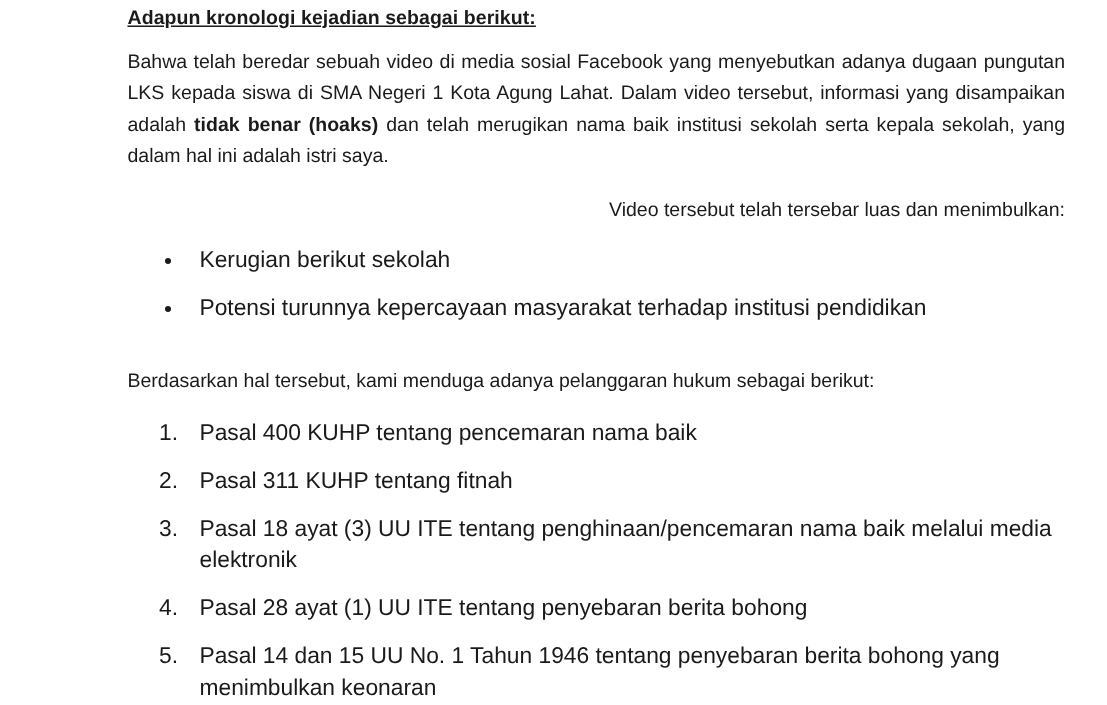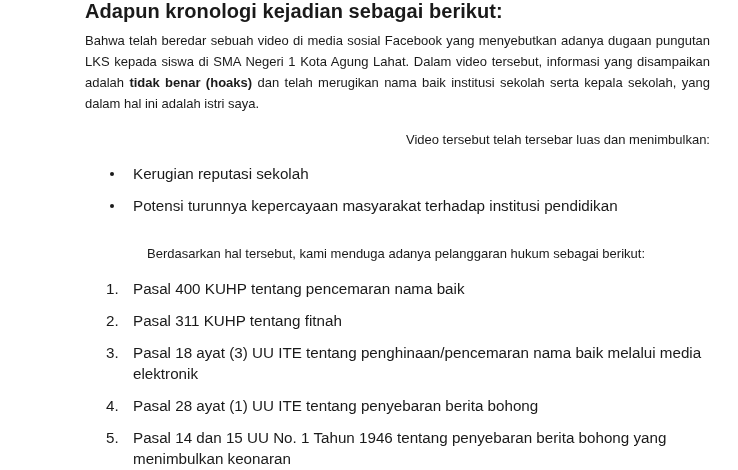--- a/index.html
+++ b/index.html
@@ -26,26 +26,27 @@
   }
 
   .doc-body {
     position: absolute;
     left: 85px;
     top: 0px;
     width: 625px;
   }
 
   .heading {
-    font-size: 20px;
+    font-size: 13px;
     font-weight: bold;
     line-height: 21px;
     margin: 0;
     padding-top: 1px;
     letter-spacing: 0.05px;
+    text-decoration: underline;
   }
 
   .para {
     font-size: 13px;
     line-height: 21px;
     margin: 0;
     text-align: justify;
     text-justify: inter-word;
   }
 
@@ -56,21 +57,21 @@
   .para-plain {
     text-align: right;
   }
 
   .para-intro {
     margin-top: 15px;
   }
 
   .para-basis {
     margin-top: 27px;
-    text-align: right;
+    text-align: left;
     width: 560px;
   }
 
   b, .bold { font-weight: bold; }
 
   
   ul.bullet-list {
     list-style: none;
     margin: 0;
     padding: 0;
@@ -128,21 +129,21 @@
 
     <p class="heading">Adapun kronologi kejadian sebagai berikut:</p>
 
     <p class="para para-main"><span>Bahwa telah beredar sebuah video di media sosial Facebook yang menyebutkan adanya dugaan pungutan LKS kepada siswa di SMA Negeri 1 Kota Agung Lahat. Dalam video tersebut, informasi yang disampaikan adalah </span><b>tidak benar (hoaks)</b><span> dan telah merugikan nama baik institusi sekolah serta kepala sekolah, yang dalam hal ini adalah istri saya.</span></p>
 
     <p class="para para-plain para-intro">Video tersebut telah tersebar luas dan menimbulkan:</p>
 
     <ul class="bullet-list">
       <li>
         <span class="bullet-dot"></span>
-        <span class="li-text">Kerugian reputasi sekolah</span>
+        <span class="li-text">Kerugian berikut sekolah</span>
       </li>
       <li>
         <span class="bullet-dot"></span>
         <span class="li-text">Potensi turunnya kepercayaan masyarakat terhadap institusi pendidikan</span>
       </li>
     </ul>
 
     <p class="para para-basis">Berdasarkan hal tersebut, kami menduga adanya pelanggaran hukum sebagai berikut:</p>
 
     <ol class="number-list">

